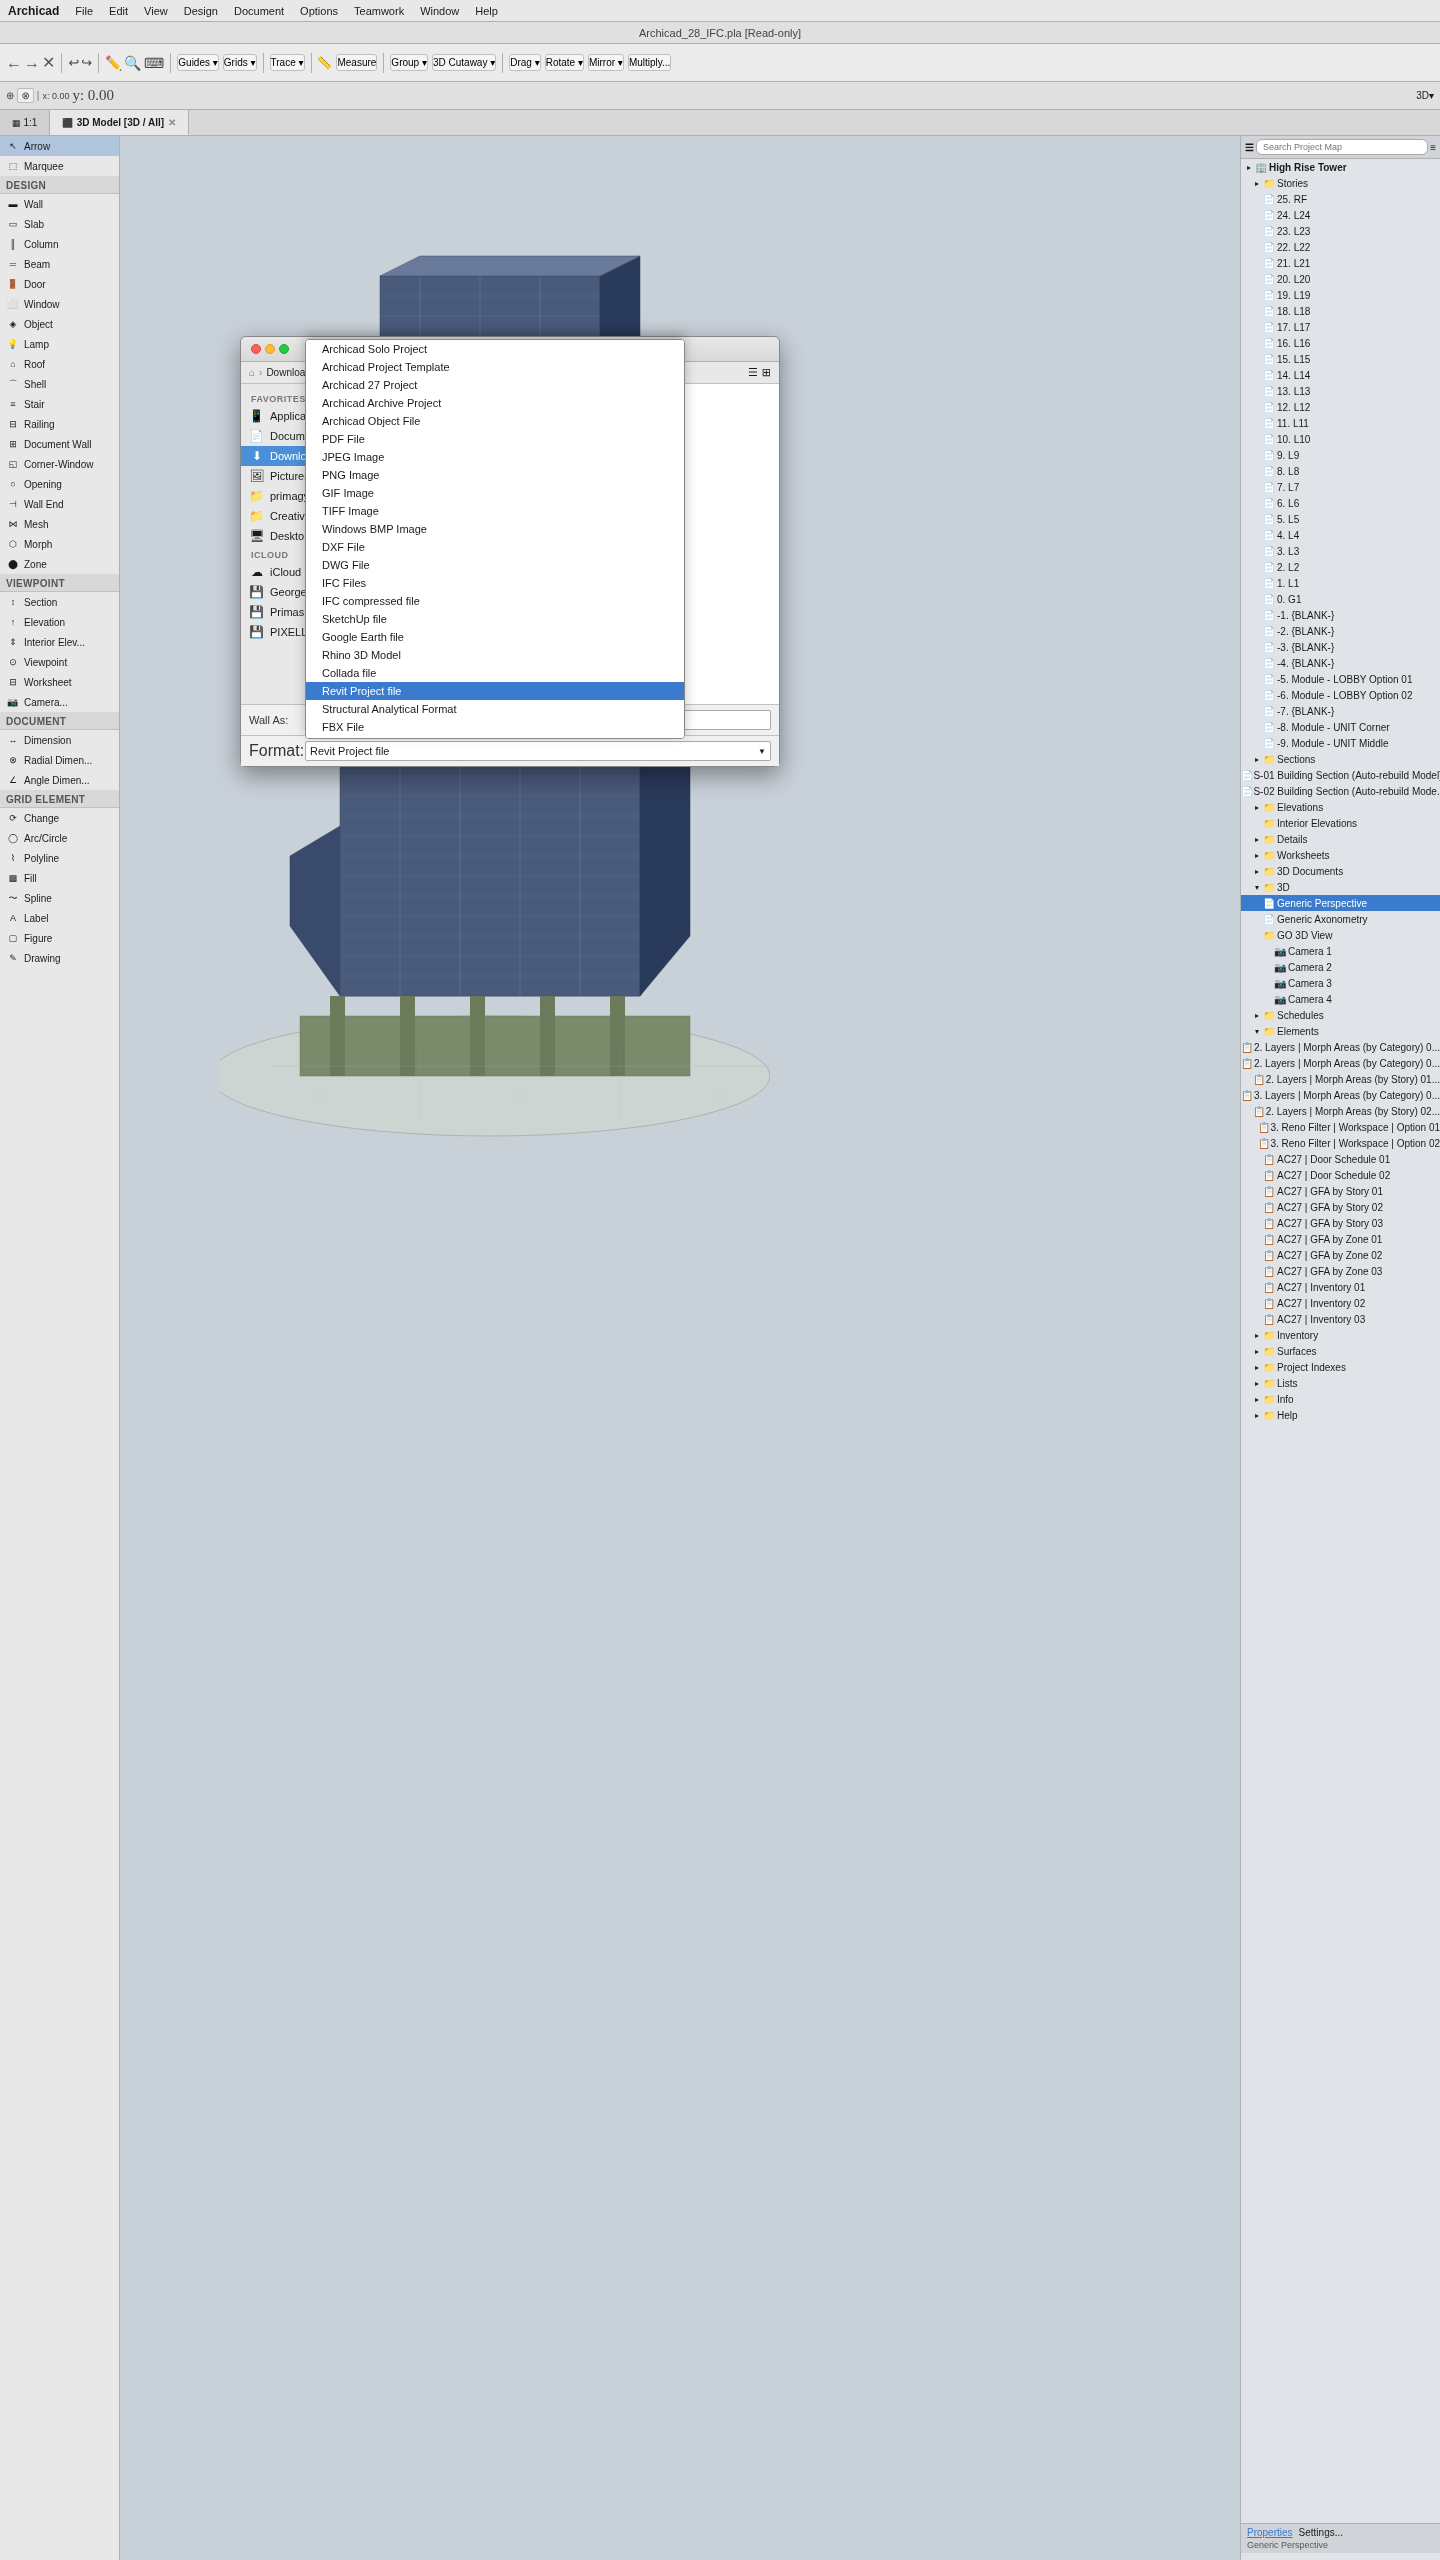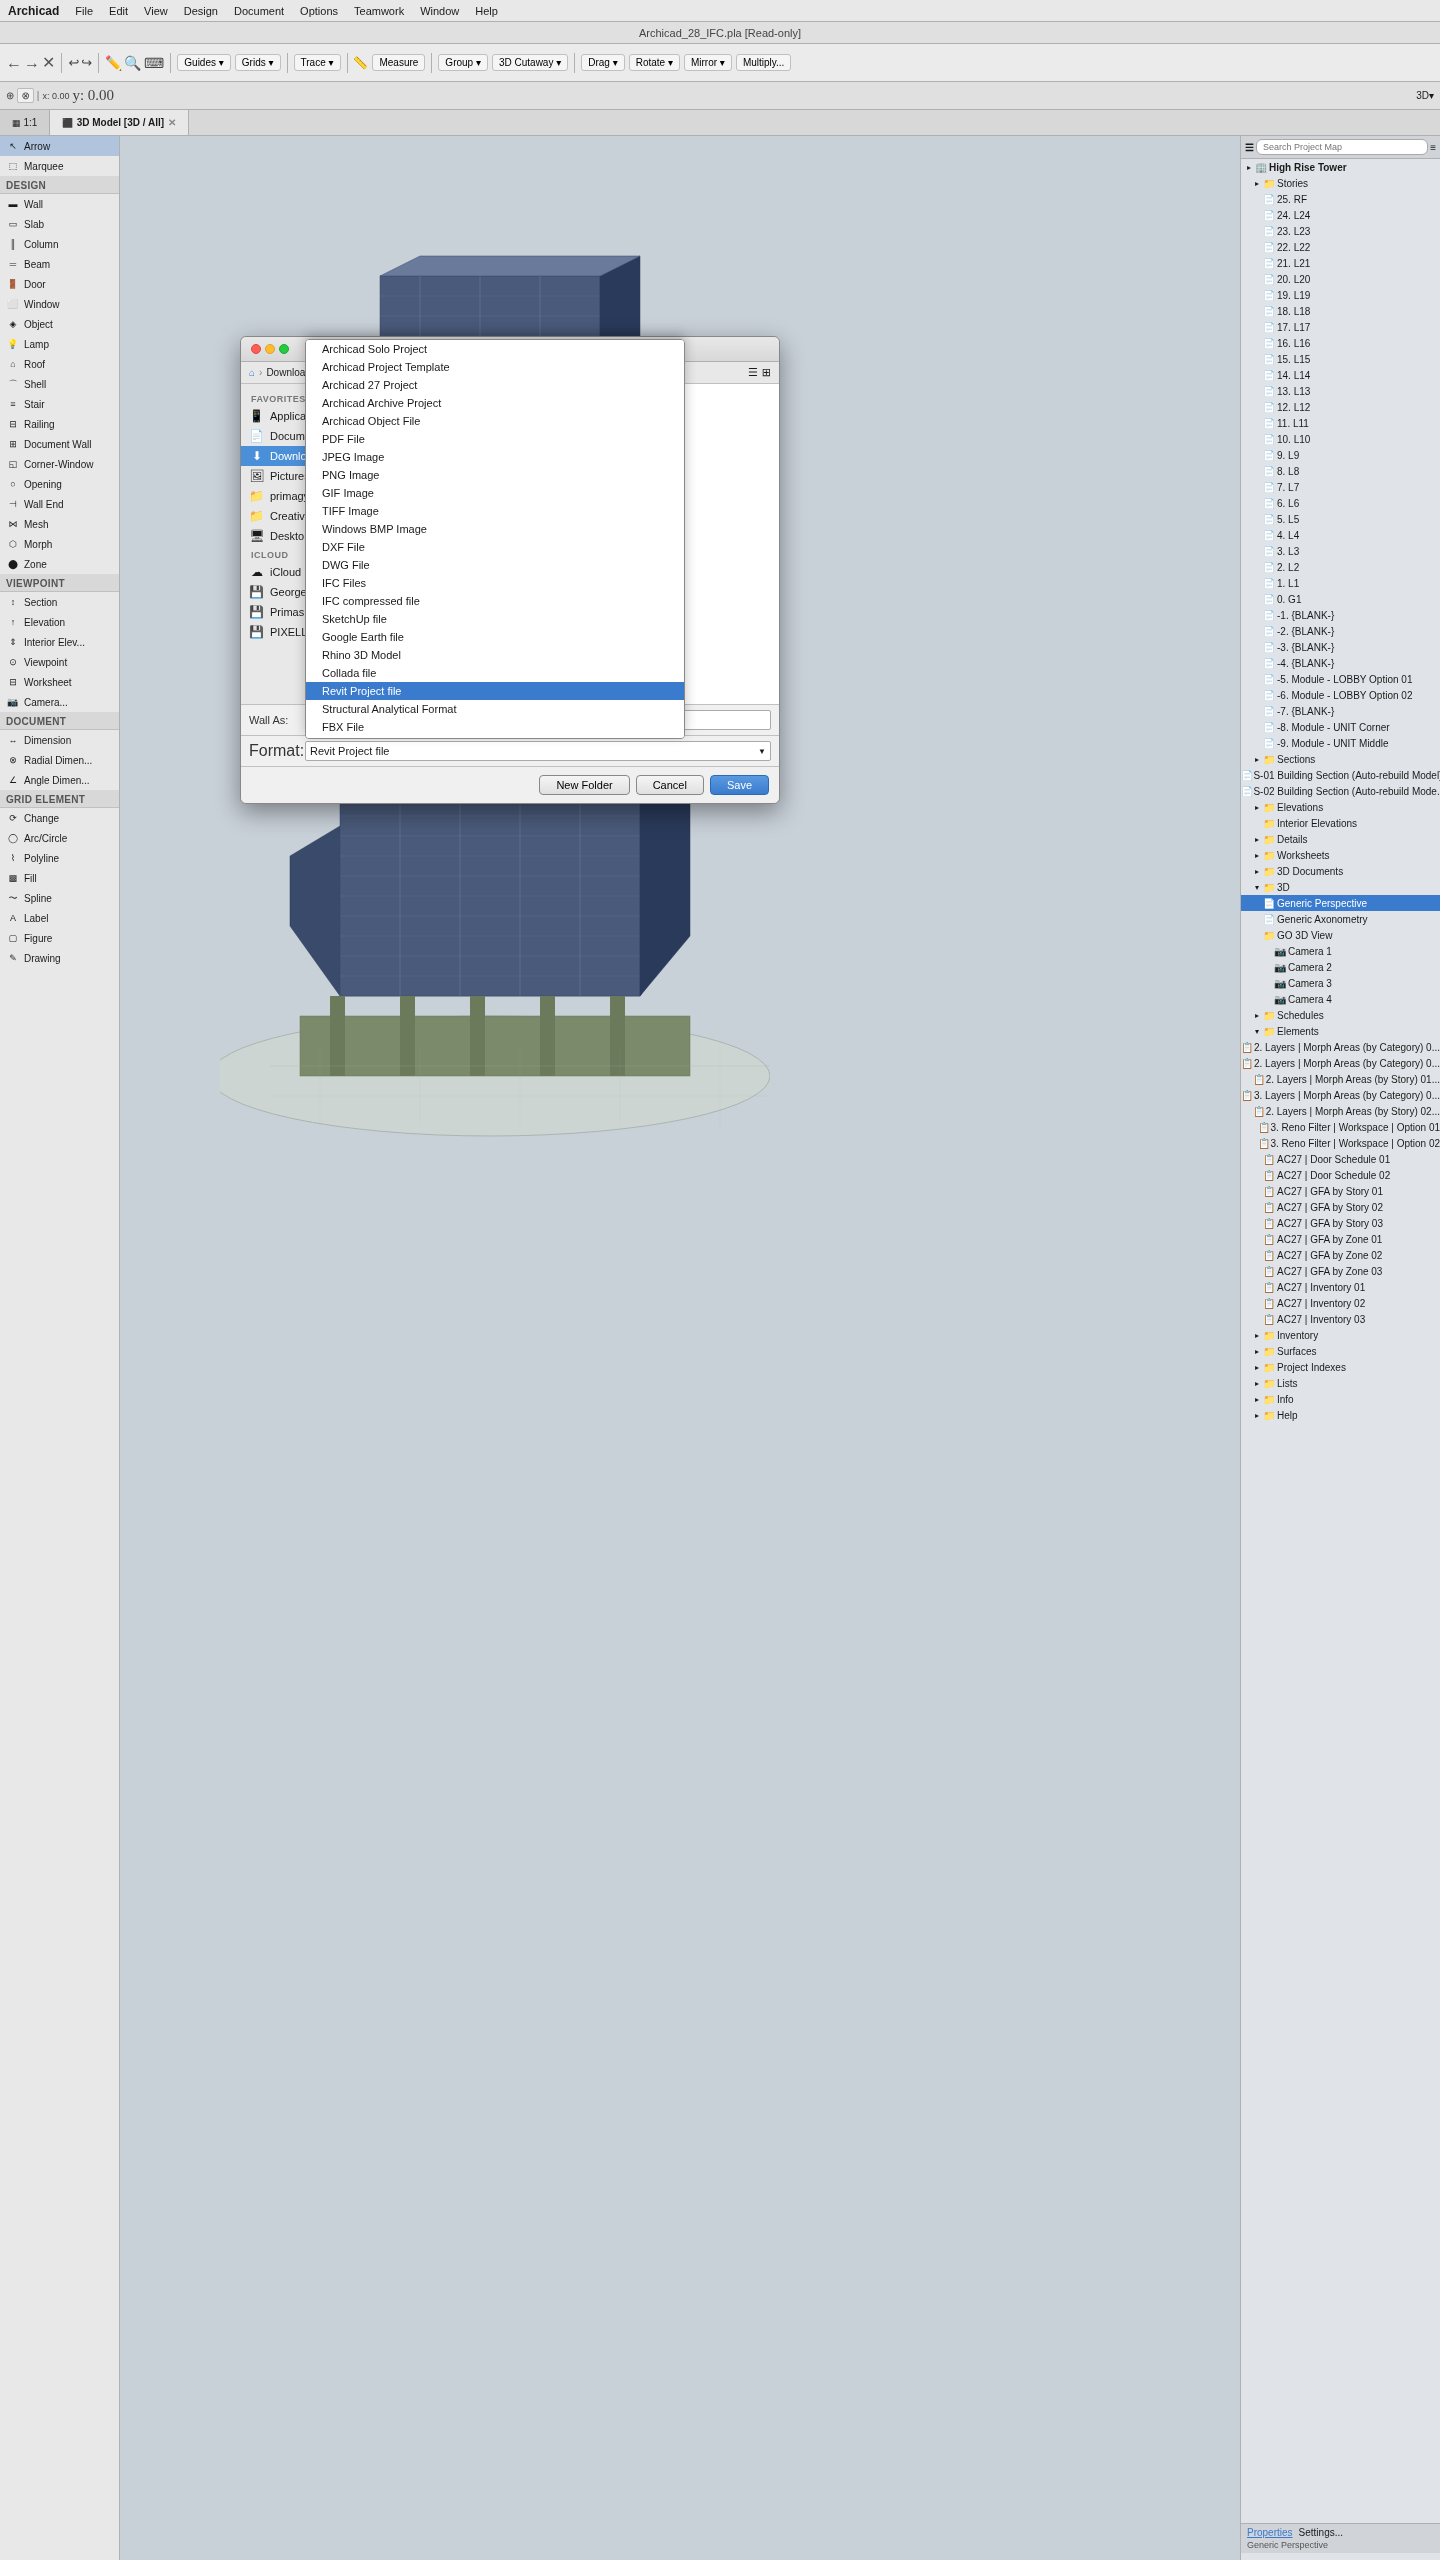--- a/index.html
+++ b/index.html
@@ -36,21 +36,21 @@
     .toolbar {
       height: 38px;
       background: #ebebeb;
       border-bottom: 1px solid #b0b0b0;
       display: flex;
       align-items: center;
       padding: 0 6px;
       gap: 4px;
     }
     .toolbar-btn {
-      padding: 2px 6px;
+      padding: 2px 0;
       font-size: 10px;
       background: #f5f5f5;
       border: 1px solid #c0c0c0;
       border-radius: 3px;
       cursor: pointer;
       white-space: nowrap;
     }
     .toolbar-separator {
       width: 1px;
       height: 20px;
@@ -724,25 +724,20 @@
               <div class="format-dropdown-item">Collada file</div>
               <div class="format-dropdown-item selected">Revit Project file</div>
               <div class="format-dropdown-item">Structural Analytical Format</div>
               <div class="format-dropdown-item">FBX File</div>
               <div class="format-dropdown-item">Wavefront File</div>
 
             </div>
           </div>
         </div>
 
-        <div class="dialog-buttons">
-          <button class="dialog-btn">New Folder</button>
-          <button class="dialog-btn">Cancel</button>
-          <button class="dialog-btn primary">Save</button>
-        </div>
       </div>
     </div>
   </div>
 
   <div class="right-panel">
 
     <div style="padding:3px 4px;background:#d0d4d8;border-bottom:1px solid #b0b0b0;display:flex;align-items:center;gap:2px;">
       <span style="font-size:10px;font-weight:600;">☰</span>
       <input type="text" placeholder="Search Project Map" style="flex: 1 1 0%; height: 16px; font-size: 9px; border: 1px solid rgb(170, 170, 170); border-radius: 6px; padding: 0px 6px;">
       <span style="font-size:10px;cursor:pointer;">≡</span>

